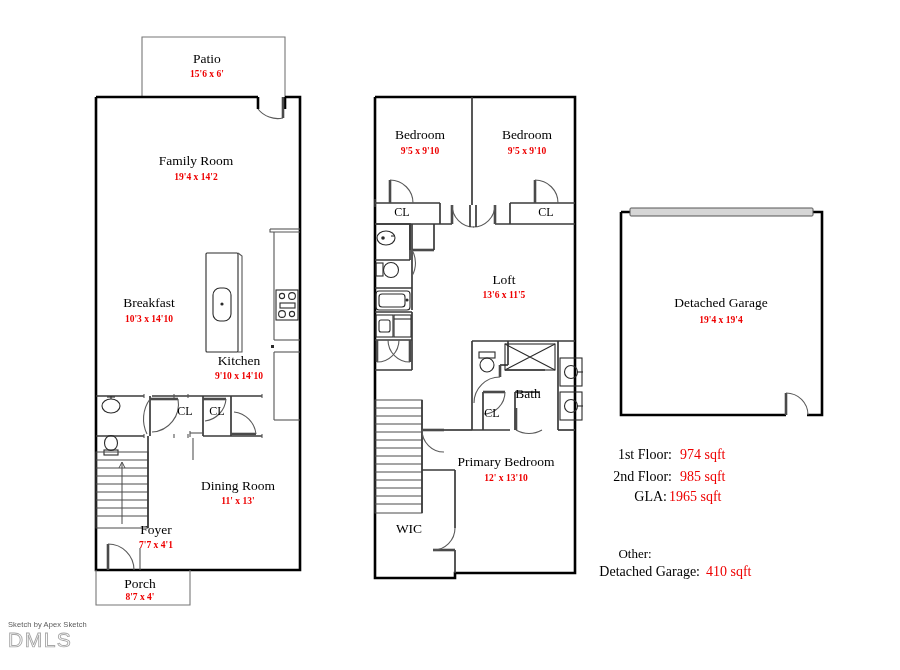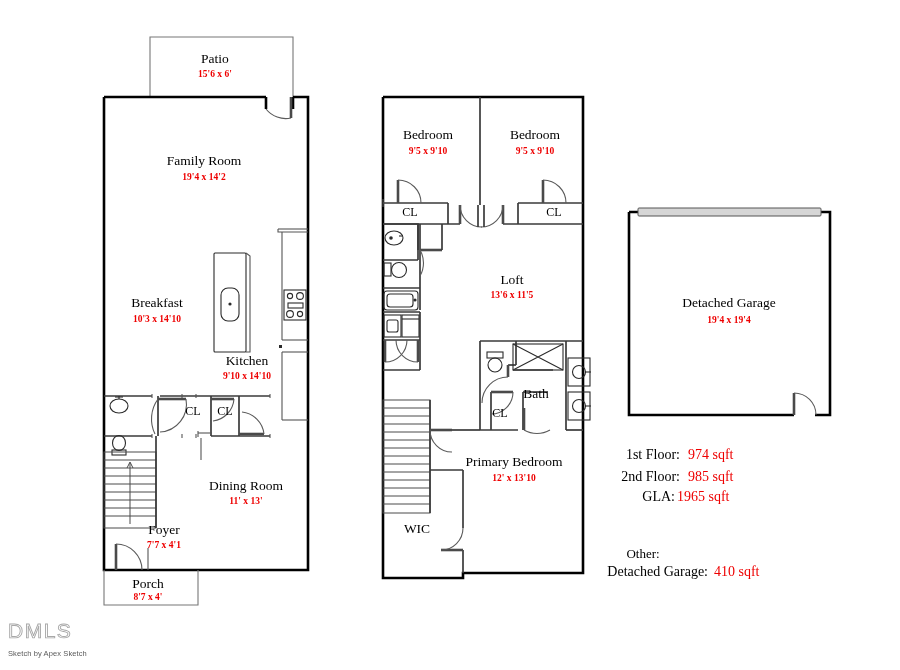--- a/index.html
+++ b/index.html
@@ -13,21 +13,20 @@
     height: 670px;
     position: relative;
     overflow: hidden;
     font-family: "Liberation Serif", "DejaVu Serif", serif;
   }
   #plan-root {
     position: absolute;
     left: 0; top: 0;
     width: 800px;
     height: 670px;
-    margin-left: 8px;
   }
   svg.plan {
     position: absolute;
     left: 0; top: 0;
     width: 900px;
     height: 670px;
   }
   
   .wall-ext   { stroke: #000000; stroke-width: 2.6; fill: none; }
   .wall-int   { stroke: #3a3a3a; stroke-width: 1.7; fill: none; }
@@ -419,15 +418,15 @@
     <text class="sum-other" x="635" y="555">Other:</text>
 
     <text class="sum-label" x="700" y="573">Detached Garage:</text>
     <text class="sum-value" x="706" y="573">410 sqft</text>
   </g>
 
 </svg>
 </div>
 
 <div id="footer">
+  <div id="sketch-credit">Sketch by Apex Sketch</div>
   <div id="mls-logo">DMLS</div>
-  <div id="sketch-credit">Sketch by Apex Sketch</div>
 </div>
 
 </body></html>

